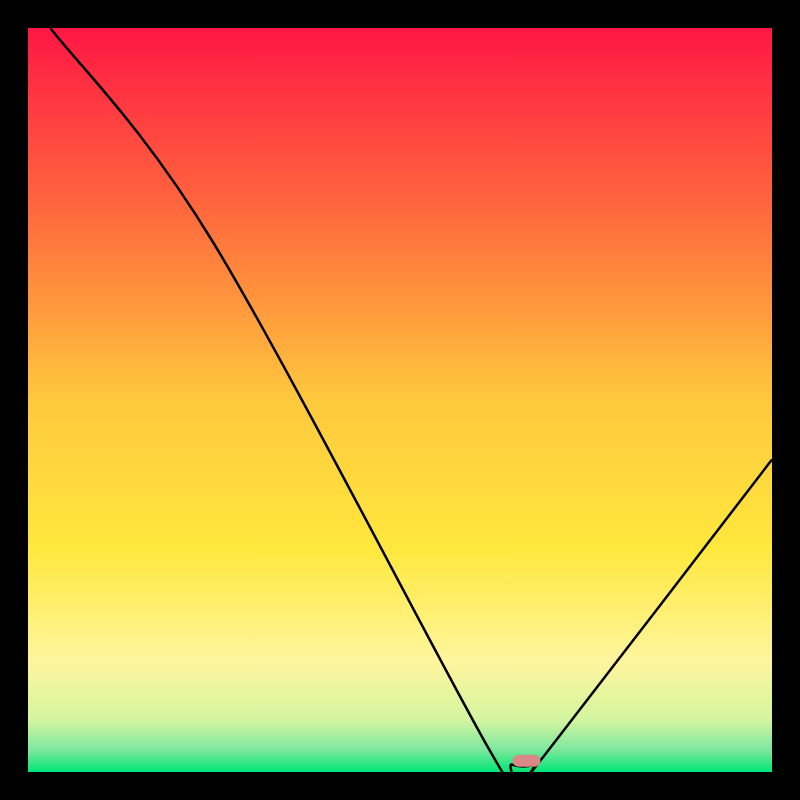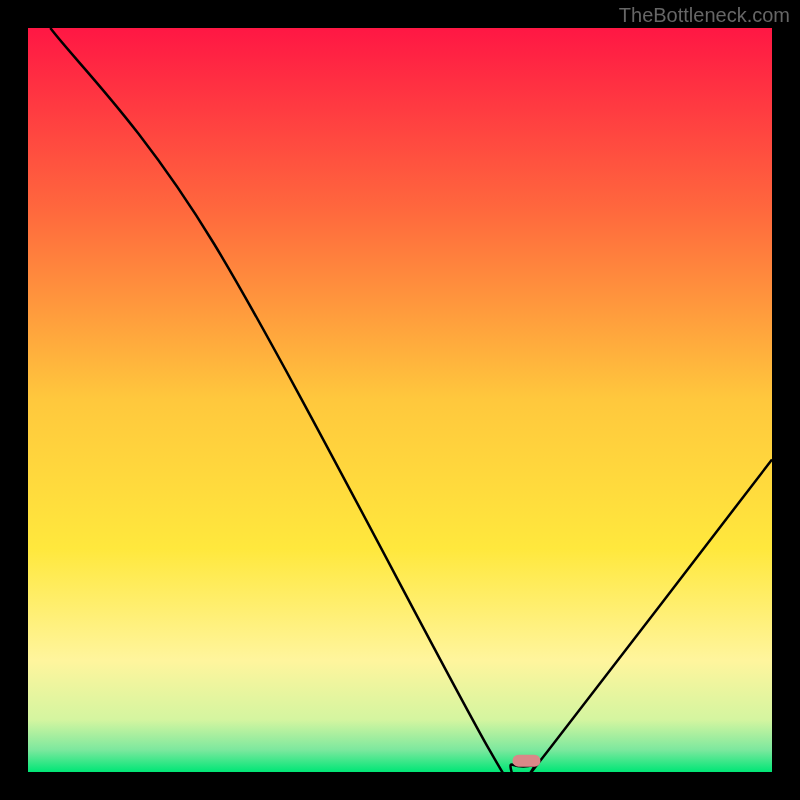--- a/index.html
+++ b/index.html
@@ -23,21 +23,20 @@
     z-index: 10;
   }
   svg {
     display: block;
   }
 </style>
 </head>
 <body>
 
 <div class="chart-container">
-  <div class="watermark">TheBottleneck.com</div>
   <svg id="chart-svg" width="800" height="800" viewBox="0 0 800 800">
       <defs>
         <linearGradient id="bg-grad" x1="0" y1="0" x2="0" y2="1">
           <stop offset="0%" stop-color="#ff1744"></stop>
           <stop offset="25%" stop-color="#ff6a3d"></stop>
           <stop offset="50%" stop-color="#ffc83d"></stop>
           <stop offset="70%" stop-color="#ffe83d"></stop>
           <stop offset="85%" stop-color="#fff59d"></stop>
           <stop offset="93%" stop-color="#d4f5a0"></stop>
           <stop offset="97%" stop-color="#7de89e"></stop>

